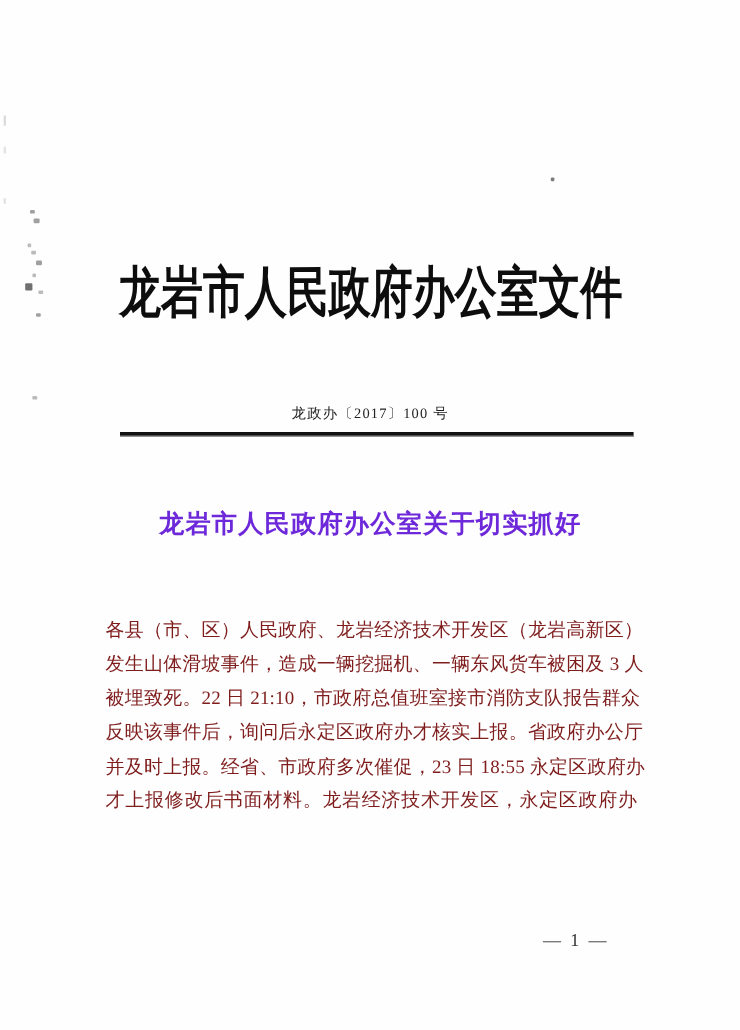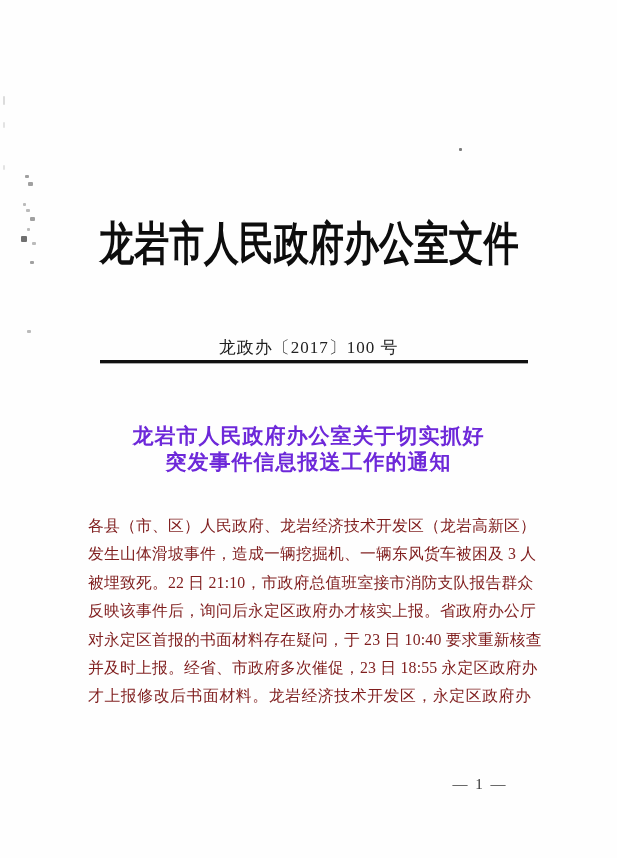--- a/index.html
+++ b/index.html
@@ -40,21 +40,21 @@
     font-family: "Liberation Serif", "DejaVu Serif", serif;
   }
 
   
   .doc-number {
     position: absolute;
     top: 336px;
     left: 0;
     width: 617px;
     text-align: center;
-    font-size: 17px;
+    font-size: 12px;
     color: #222;
     letter-spacing: 1px;
   }
 
   
   .rule {
     position: absolute;
     top: 360px;
     left: 100px;
     width: 428px;
@@ -133,29 +133,27 @@
   <div class="banner">
     <span class="banner-inner">龙岩市人民政府办公室文件</span>
   </div>
 
   <div class="doc-number">龙政办〔2017〕100 号</div>
 
   <div class="rule"></div>
 
   <div class="notice-title">
     <div>龙岩市人民政府办公室关于切实抓好</div>
-    <div>突发事件信息报送工作的通知</div>
   </div>
 
   <div class="body-block">
     <div class="body-line">各县（市、区）人民政府、龙岩经济技术开发区（龙岩高新区）</div>
     <div class="body-line">发生山体滑坡事件，造成一辆挖掘机、一辆东风货车被困及 3 人</div>
     <div class="body-line">被埋致死。22 日 21:10，市政府总值班室接市消防支队报告群众</div>
     <div class="body-line">反映该事件后，询问后永定区政府办才核实上报。省政府办公厅</div>
-    <div class="body-line">对永定区首报的书面材料存在疑问，于 23 日 10:40 要求重新核查</div>
     <div class="body-line">并及时上报。经省、市政府多次催促，23 日 18:55 永定区政府办</div>
     <div class="body-line">才上报修改后书面材料。龙岩经济技术开发区，永定区政府办</div>
   </div>
 
   <div class="page-number">— 1 —</div>
 
   <div class="speckle sp1"></div>
   <div class="speckle sp2"></div>
   <div class="speckle sp3"></div>
   <div class="speckle sp4"></div>

